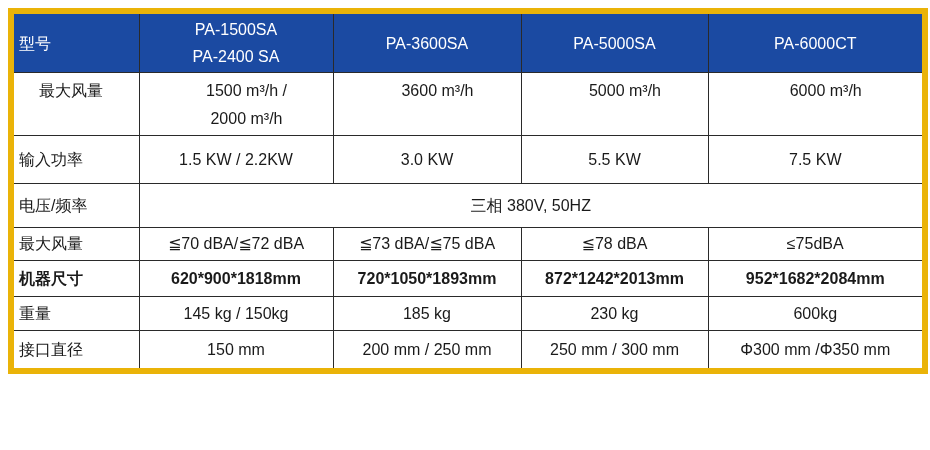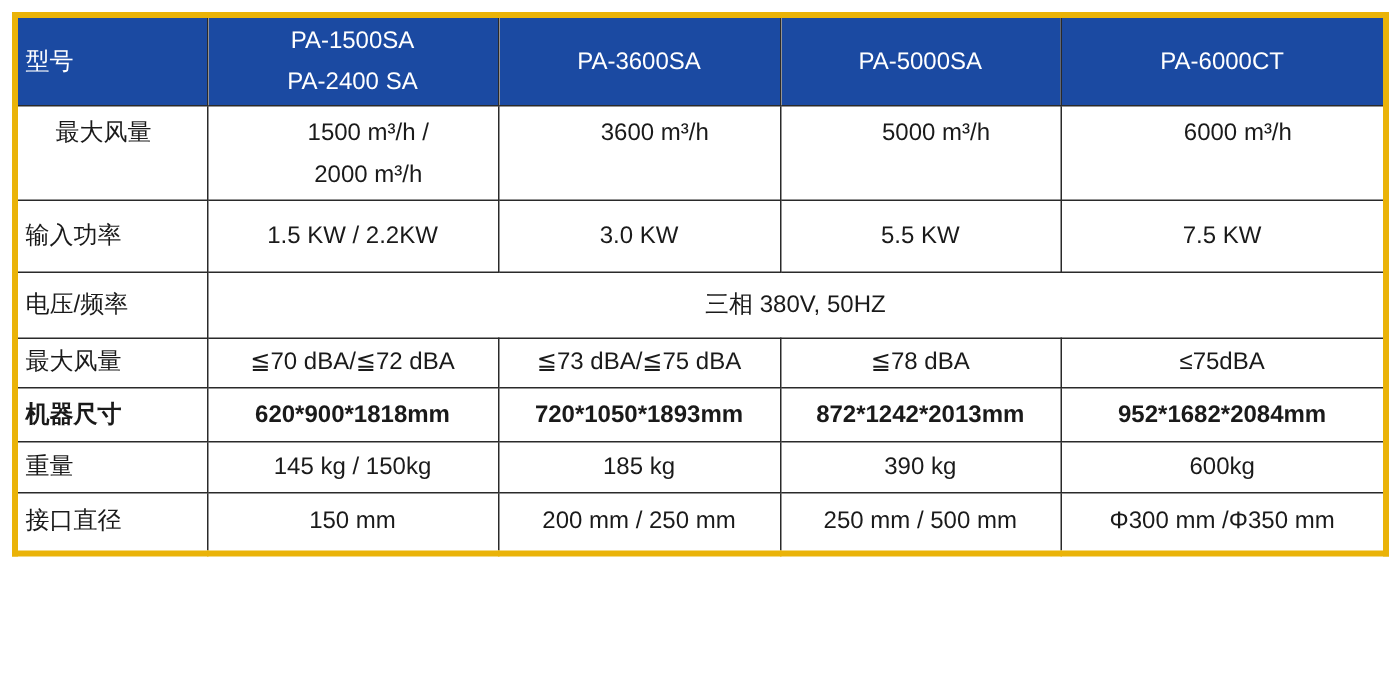--- a/index.html
+++ b/index.html
@@ -11,21 +11,21 @@
   }
   *{box-sizing:border-box;margin:0;padding:0;}
   html,body{width:930px;height:450px;background:var(--page-bg);overflow:hidden;}
   body{font-family:"Liberation Sans","DejaVu Sans",sans-serif;color:var(--body-text);}
   .canvas{position:relative;width:930px;height:450px;background:var(--page-bg);}
   table.spec-table{
     position:absolute;left:8px;top:8px;
     width:914px;
     border-collapse:collapse;
     table-layout:fixed;
-    border:4px solid #eab308;
+    border:6px solid #eab308;
   }
   td{
     border:1px solid var(--border);
     font-size:16px;
     text-align:center;
     vertical-align:middle;
     white-space:pre-line;
     line-height:1.75;
     padding:2px 4px;
     overflow:hidden;
@@ -107,26 +107,26 @@
         <td>620*900*1818mm</td>
         <td>720*1050*1893mm</td>
         <td>872*1242*2013mm</td>
         <td>952*1682*2084mm</td>
       </tr>
 
       <tr class="r7">
         <td class="label">重量</td>
         <td>145 kg / 150kg</td>
         <td>185 kg</td>
-        <td>390 kg</td>
+        <td>230 kg</td>
         <td>600kg</td>
       </tr>
 
       <tr class="r8">
         <td class="label">接口直径</td>
         <td>150 mm</td>
         <td>200 mm / 250 mm</td>
-        <td>250 mm / 500 mm</td>
+        <td>250 mm / 300 mm</td>
         <td>Φ300 mm /Φ350 mm</td>
       </tr>
     </tbody>
   </table>
 </div>
 
 </body></html>

